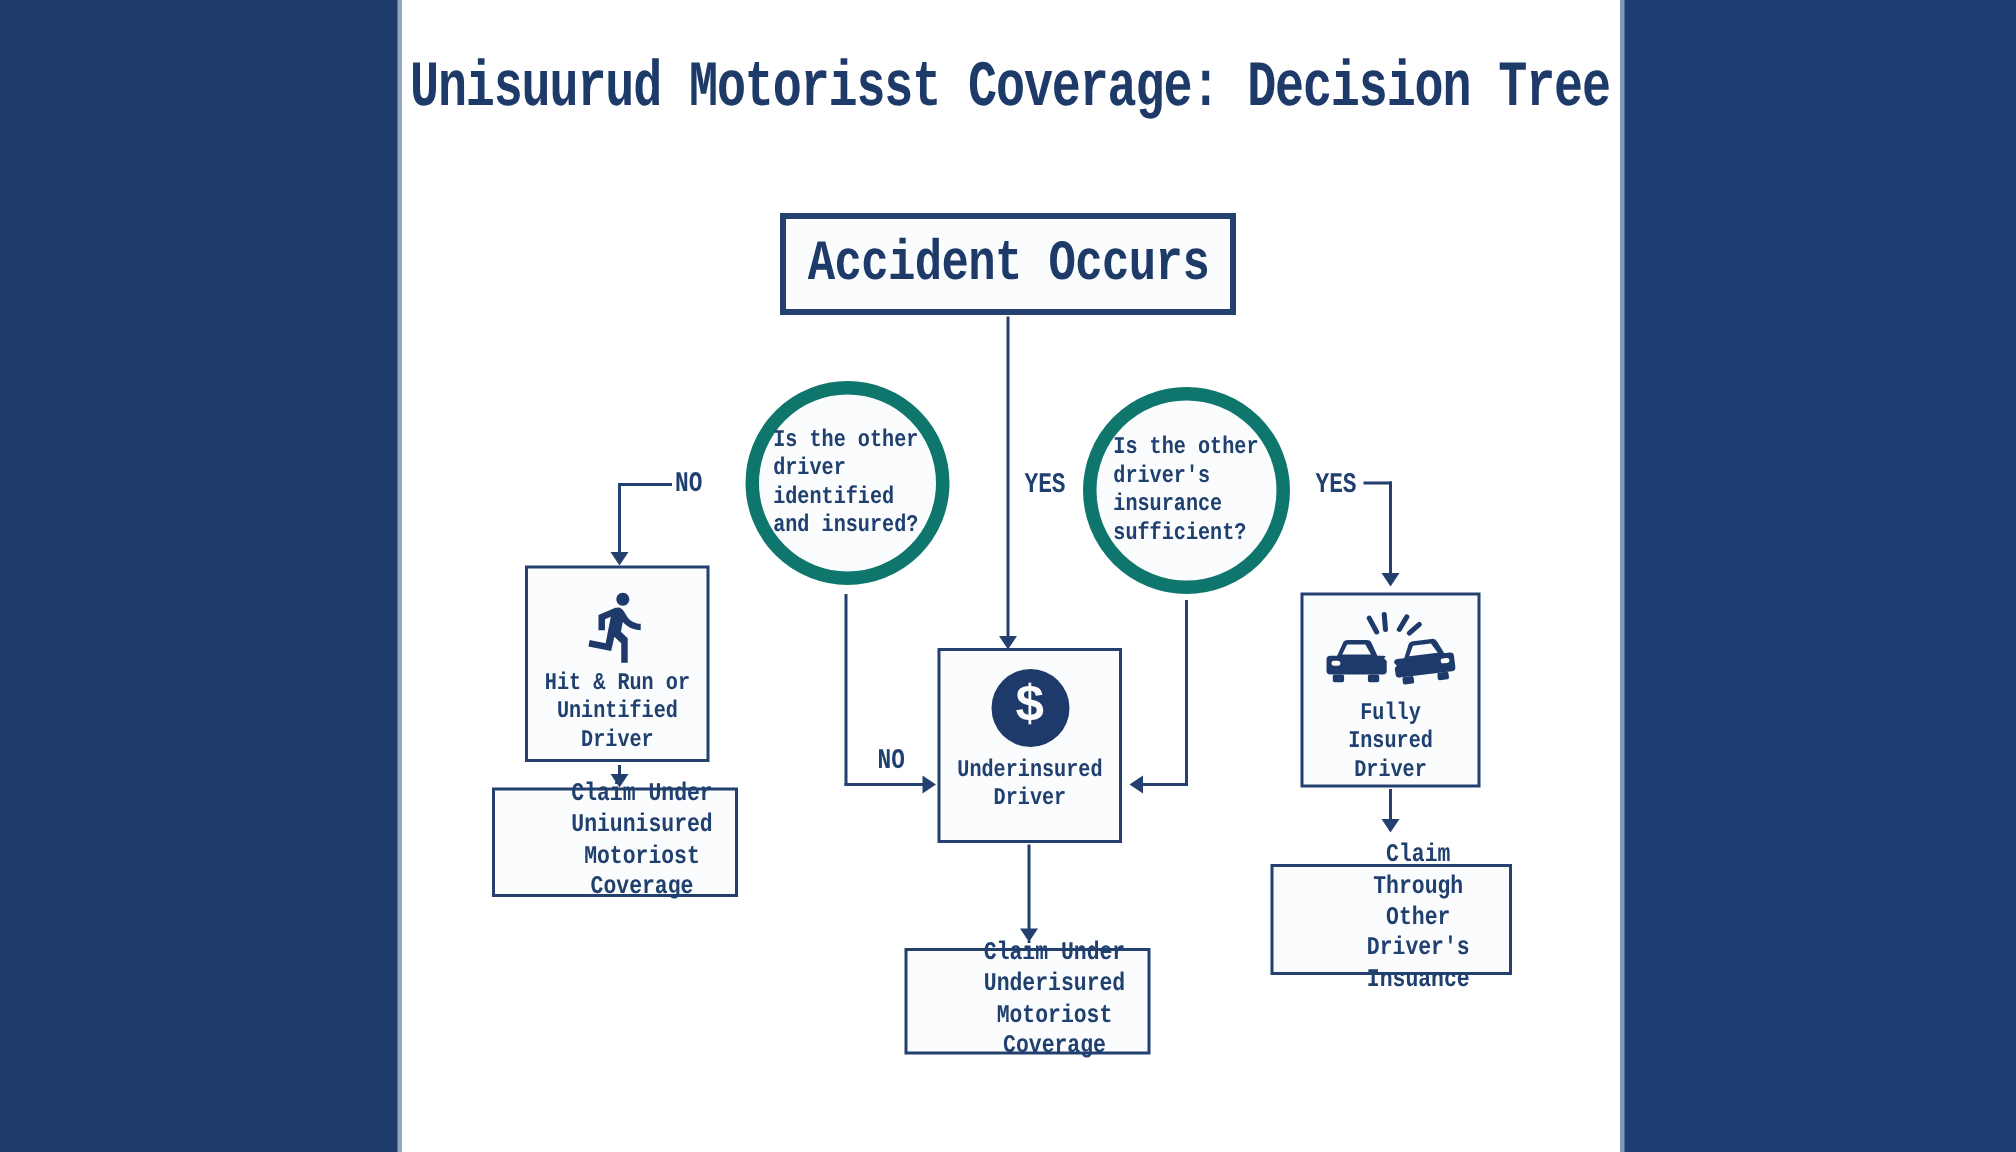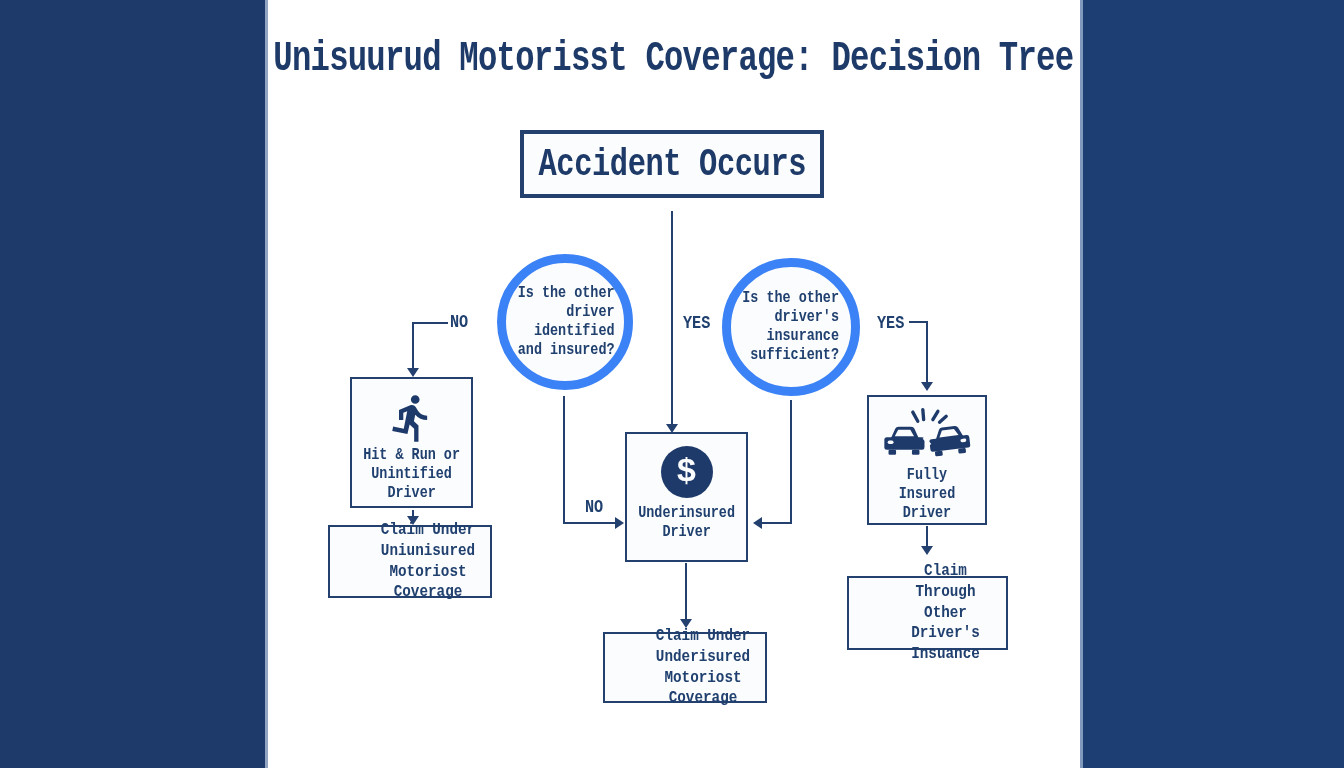--- a/index.html
+++ b/index.html
@@ -17,31 +17,31 @@
     position:absolute;left:265px;top:32px;width:816px;height:52px;
     display:flex;align-items:center;justify-content:center;
   }
   .title span{
     display:inline-block;transform:scaleX(.75);transform-origin:center;
     font-size:43px;font-weight:bold;letter-spacing:-1px;color:#1e3a68;white-space:nowrap;
   }
 
   .box{position:absolute;background:#fbfcfd;border:2px solid #24406f;box-sizing:border-box;}
   .root-box{
-    left:520px;top:130px;width:304px;height:68px;border-width:4px;
+    left:520px;top:142px;width:304px;height:68px;border-width:4px;
     display:flex;align-items:center;justify-content:center;
   }
   .root-box span{
     display:inline-block;transform:scaleX(.8);font-size:38px;font-weight:bold;
     letter-spacing:-.5px;white-space:nowrap;color:#1e3a68;
   }
 
   .circle{
-    position:absolute;border:9px solid #3b82f6;border-radius:50%;background:#fbfcfd;
-    box-sizing:border-box;display:flex;align-items:center;justify-content:center;text-align:right;
+    position:absolute;border:9px solid #0f766e;border-radius:50%;background:#fbfcfd;
+    box-sizing:border-box;display:flex;align-items:center;justify-content:center;text-align:left;
   }
   .circle.left{left:497px;top:254px;width:136px;height:136px;}
   .circle.right{left:722px;top:258px;width:138px;height:138px;}
   .circle .lines{transform:scaleX(.84);font-size:16px;font-weight:bold;line-height:1.2;color:#20406f;}
 
   .node{
     display:flex;flex-direction:column;align-items:center;justify-content:flex-start;text-align:center;
   }
   .node .lines{transform:scaleX(.84);font-size:16px;font-weight:bold;line-height:1.18;color:#20406f;}
   .node-hitrun{left:350px;top:377px;width:123px;height:131px;padding-top:13px;}

